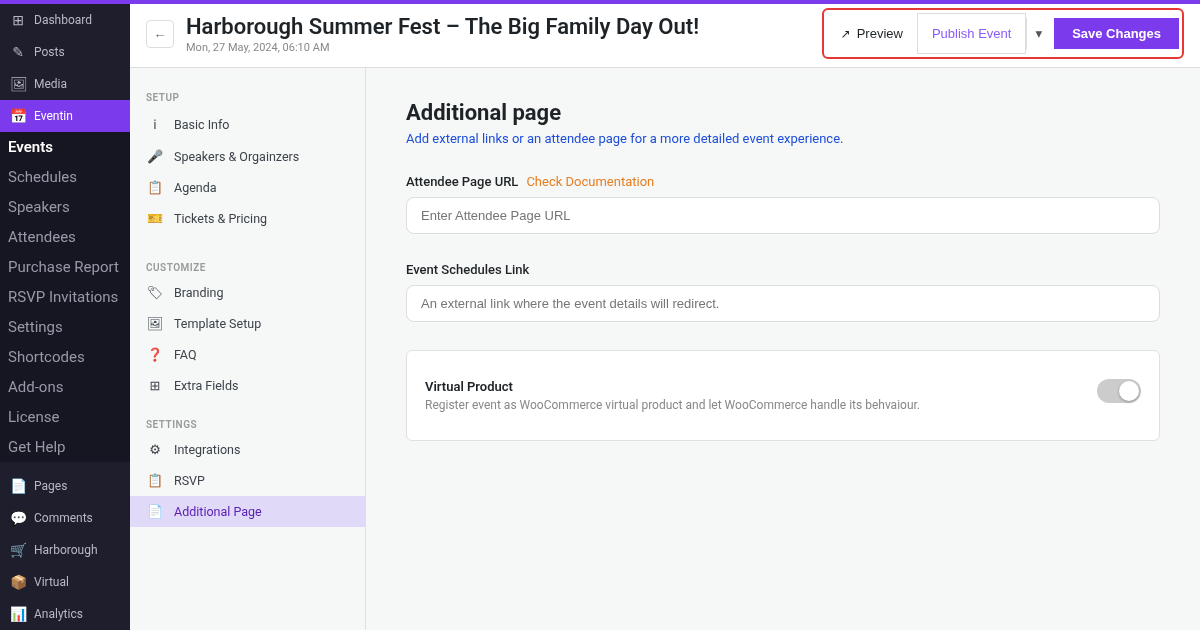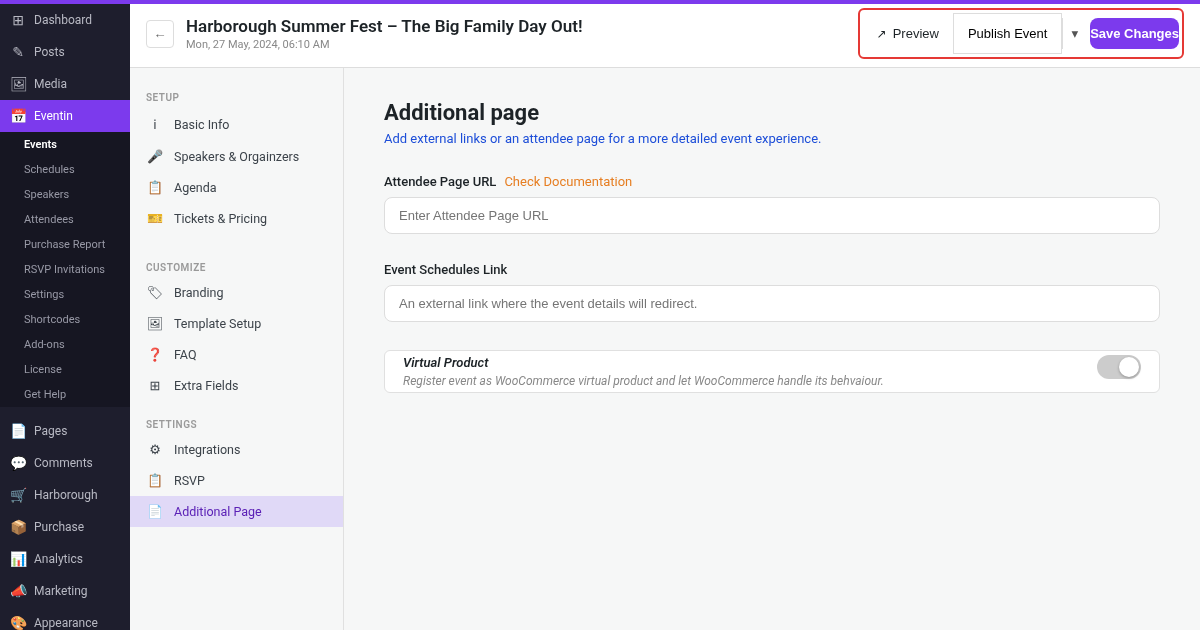--- a/index.html
+++ b/index.html
@@ -31,22 +31,22 @@
     }
     .wp-sidebar-item.active { background: #7c3aed; color: #fff; }
     .wp-sidebar-item .icon { font-size: 14px; width: 16px; text-align: center; flex-shrink: 0; }
     .wp-sidebar-divider { height: 1px; background: #2d2d3d; margin: 4px 0; }
 
     
     .wp-sub-menu { background: #161622; }
     .wp-sub-item {
       display: flex;
       align-items: center;
-      padding: 6px 10px 6px 24px;
-      font-size: 11px;
+      padding: 6px 10px 6px 8px;
+      font-size: 15px;
       color: #9899a6;
       cursor: pointer;
     }
     .wp-sub-item.active-sub { color: #fff; }
 
     
     .main-wrapper {
       flex: 1;
       display: flex;
       flex-direction: column;
@@ -68,21 +68,21 @@
     .top-bar-left { display: flex; align-items: center; gap: 12px; }
     .back-btn {
       width: 28px; height: 28px;
       border: 1px solid #ddd;
       border-radius: 4px;
       display: flex; align-items: center; justify-content: center;
       cursor: pointer;
       color: #666;
       background: #fff;
     }
-    .event-title { font-size: 17px; font-weight: 600; color: #1d2327; }
+    .event-title { font-size: 22px; font-weight: 600; color: #1d2327; }
     .event-date { font-size: 11px; color: #888; margin-top: 2px; }
 
     .top-bar-right {
       display: flex;
       align-items: center;
       gap: 0;
       border: 2px solid #e53935;
       border-radius: 6px;
       padding: 3px;
     }
@@ -90,46 +90,46 @@
       display: flex; align-items: center; gap: 6px;
       padding: 8px 14px;
       border: none; background: #fff;
       color: #1d2327; font-size: 13px; font-weight: 500;
       cursor: pointer; border-radius: 4px;
     }
     .btn-publish {
       display: flex; align-items: center; gap: 4px;
       padding: 12px 14px;
       border: 1px solid #ddd; background: #fff;
-      color: #000000; font-size: 13px; font-weight: 500;
+      color: #8b5cf6; font-size: 13px; font-weight: 500;
       cursor: pointer;
     }
     .btn-publish-arrow {
       padding: 8px 8px;
       border: none; border-left: 1px solid #ddd; background: #fff;
       cursor: pointer; color: #555;
     }
     .btn-save {
-      padding: 8px 0;
+      padding: 8px 18px;
       background: #7c3aed; color: #fff;
-      border: none; border-radius: 8px;
+      border: none; border-radius: 0;
       font-size: 13px; font-weight: 600;
       cursor: pointer; margin-left: 4px;
     }
 
     
     .content-area {
       display: flex;
       flex: 1;
       overflow: hidden;
     }
 
     
     .event-sidebar {
-      width: 214px;
+      width: 236px;
       background: #f6f7f7;
       border-right: 1px solid #e0e0e0;
       overflow-y: auto;
       padding: 16px 0;
       flex-shrink: 0;
     }
     .sidebar-section-label {
       font-size: 10px;
       text-transform: uppercase;
       color: #999;
@@ -174,25 +174,24 @@
       font-size: 13px;
       color: #999;
       background: #fff;
       outline: none;
     }
 
     .virtual-product-card {
       background: #fff;
       border: 1px solid #e0e0e0;
       border-radius: 6px;
-      padding: 4px 18px;
+      padding: 28px 18px;
       display: flex;
       align-items: flex-start;
       justify-content: space-between;
-      font-style: italic;
     }
     .virtual-product-text .vp-title {
       font-size: 13px; font-weight: 600; color: #1d2327; margin-bottom: 4px;
     }
     .virtual-product-text .vp-desc {
       font-size: 12px; color: #888;
     }
 
     
     .toggle {
@@ -260,21 +259,21 @@
   <div class="wp-sidebar-item">
     <span class="icon">💬</span>
     <span>Comments</span>
   </div>
   <div class="wp-sidebar-item">
     <span class="icon">🛒</span>
     <span>Harborough</span>
   </div>
   <div class="wp-sidebar-item">
     <span class="icon">📦</span>
-    <span>Purchase</span>
+    <span>Virtual</span>
   </div>
   <div class="wp-sidebar-item">
     <span class="icon">📊</span>
     <span>Analytics</span>
   </div>
   <div class="wp-sidebar-item">
     <span class="icon">📣</span>
     <span>Marketing</span>
   </div>
   <div class="wp-sidebar-item">

